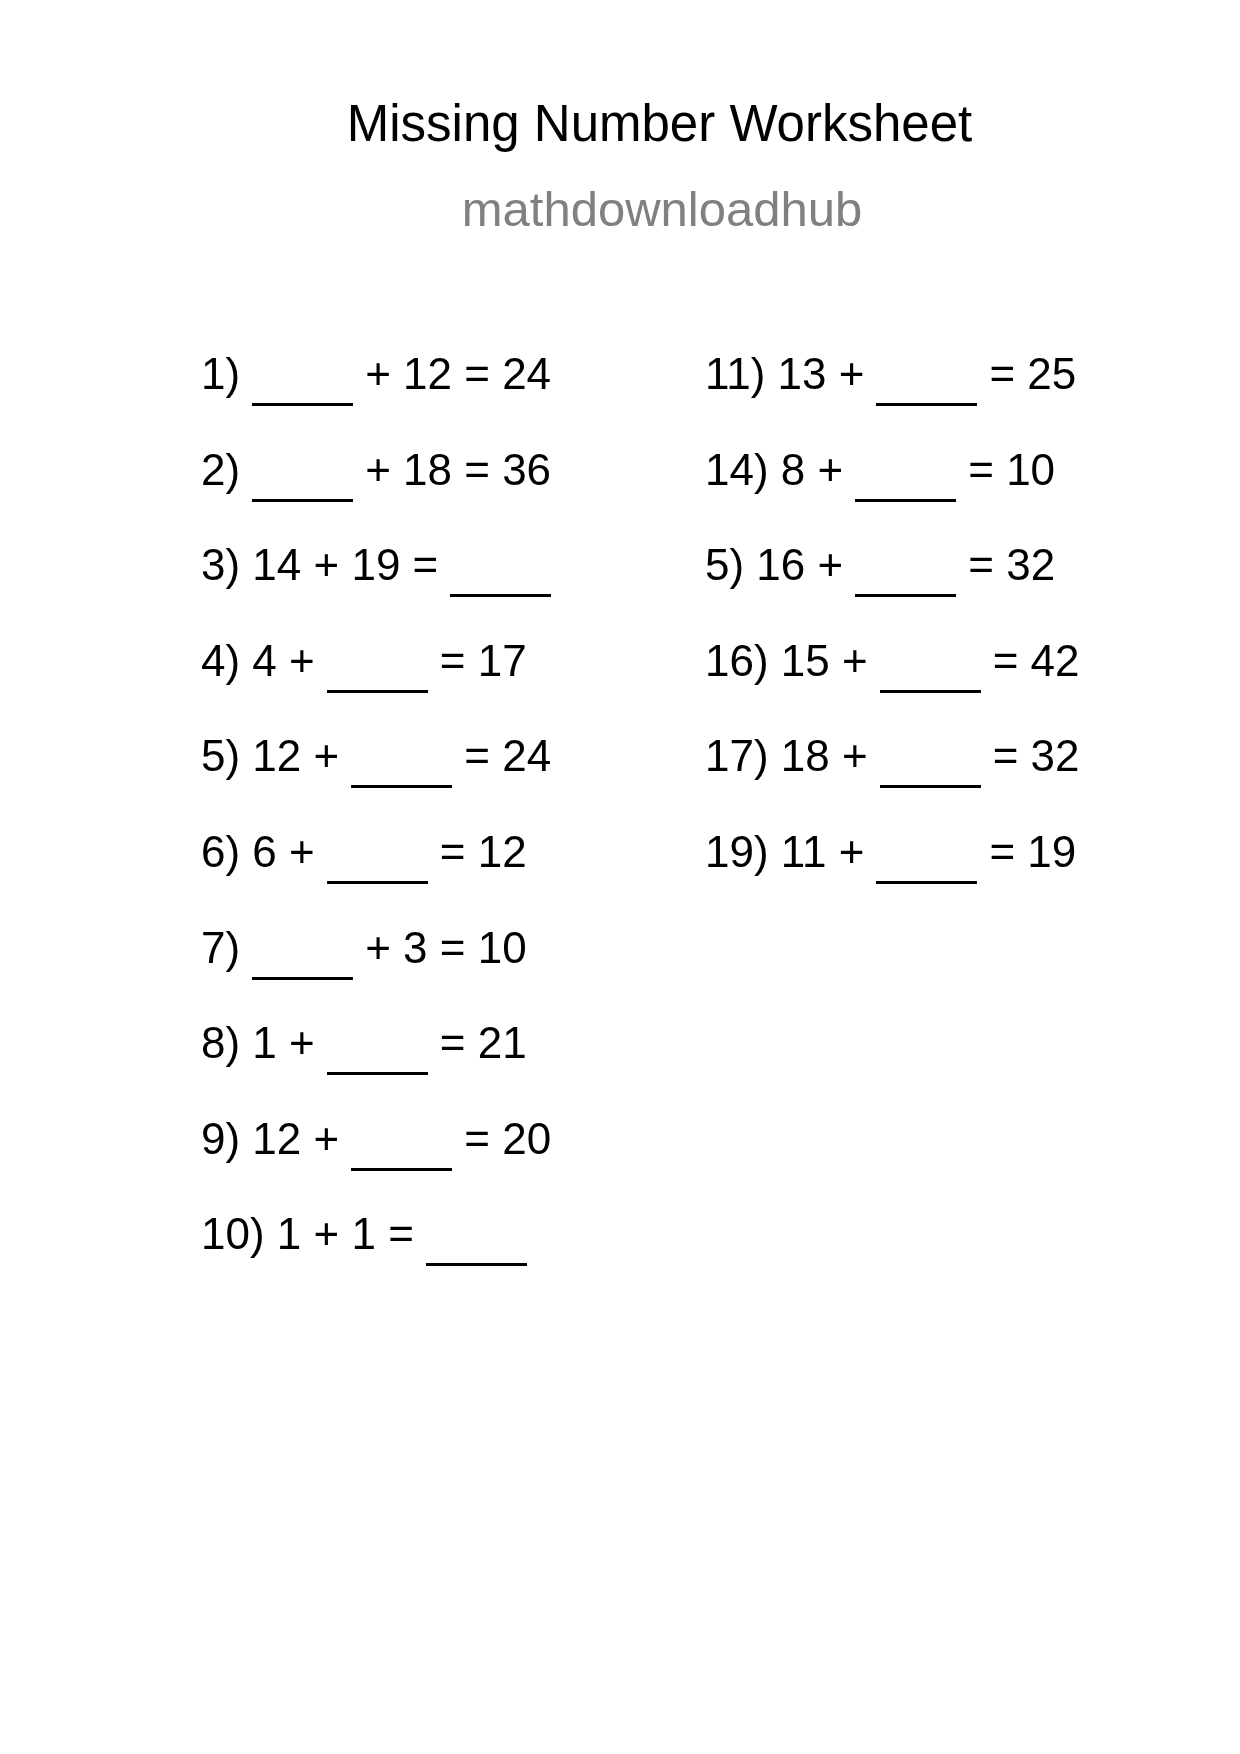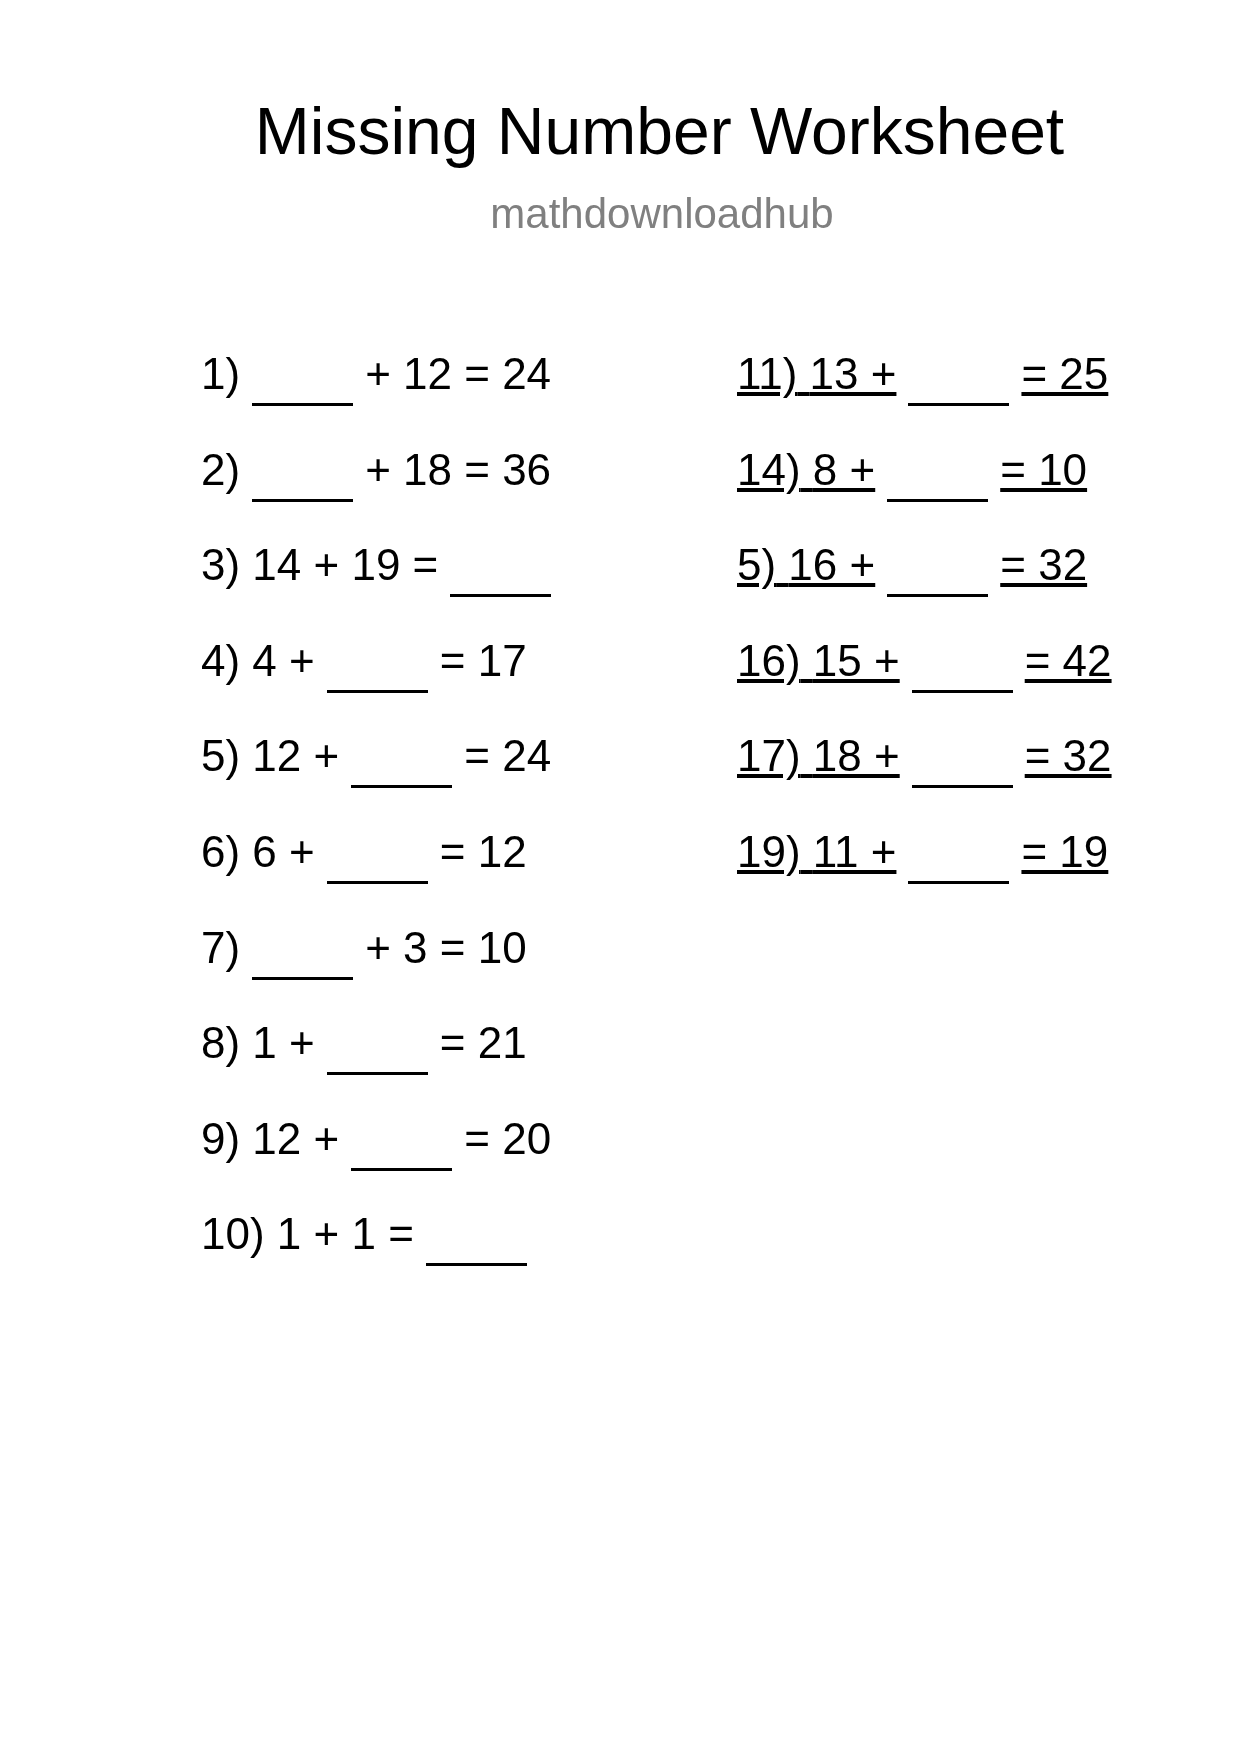--- a/index.html
+++ b/index.html
@@ -14,46 +14,45 @@
       overflow: hidden;
       font-family: "Liberation Sans", sans-serif;
       color: #000000;
     }
     .title {
       position: absolute;
       left: 0;
       width: 1216px;
       top: 98px;
       text-align: center;
-      font-size: 66px;
+      font-size: 51px;
       line-height: 1;
       padding-left: 103px;
       box-sizing: border-box;
       white-space: nowrap;
     }
     .subtitle {
       position: absolute;
       left: 0;
       width: 1240px;
       top: 185px;
       text-align: center;
-      font-size: 42px;
+      font-size: 49px;
       line-height: 1;
       color: #808080;
       padding-left: 84px;
       box-sizing: border-box;
       white-space: nowrap;
-      margin-top: 8px;
     }
     .col {
       position: absolute;
       top: 352px;
     }
     .col.left { left: 201px; }
-    .col.right { left: 737px; text-decoration: underline; }
+    .col.right { left: 705px; }
     .q {
       height: 95.6px;
       font-size: 44px;
       line-height: 1;
       white-space: nowrap;
       display: flex;
       align-items: flex-start;
     }
     .q span { display: inline-block; }
     .blank {

